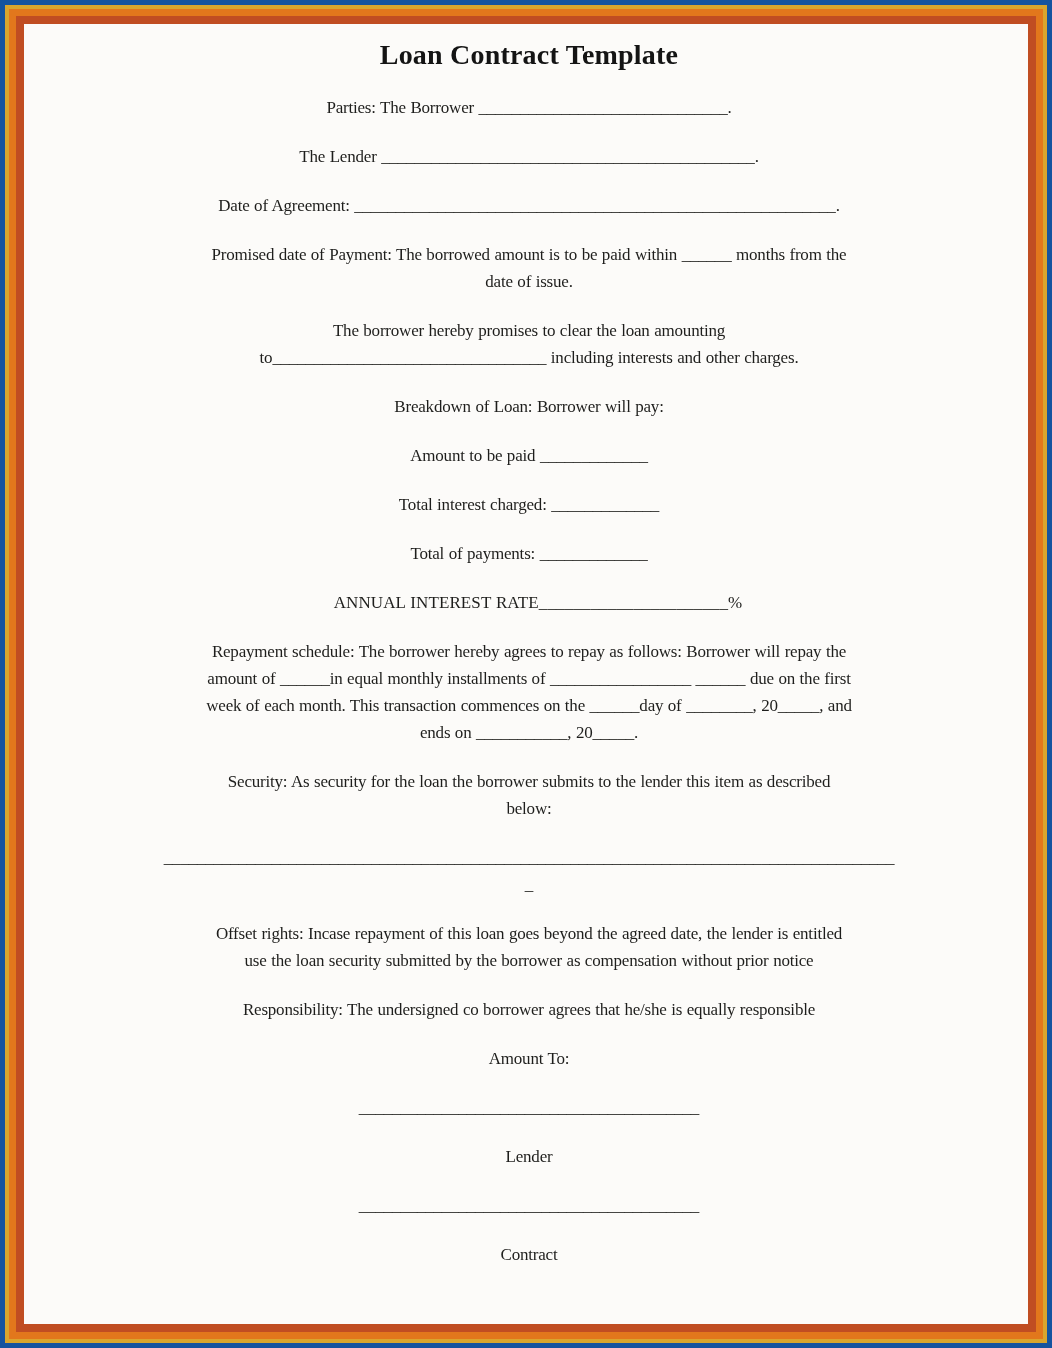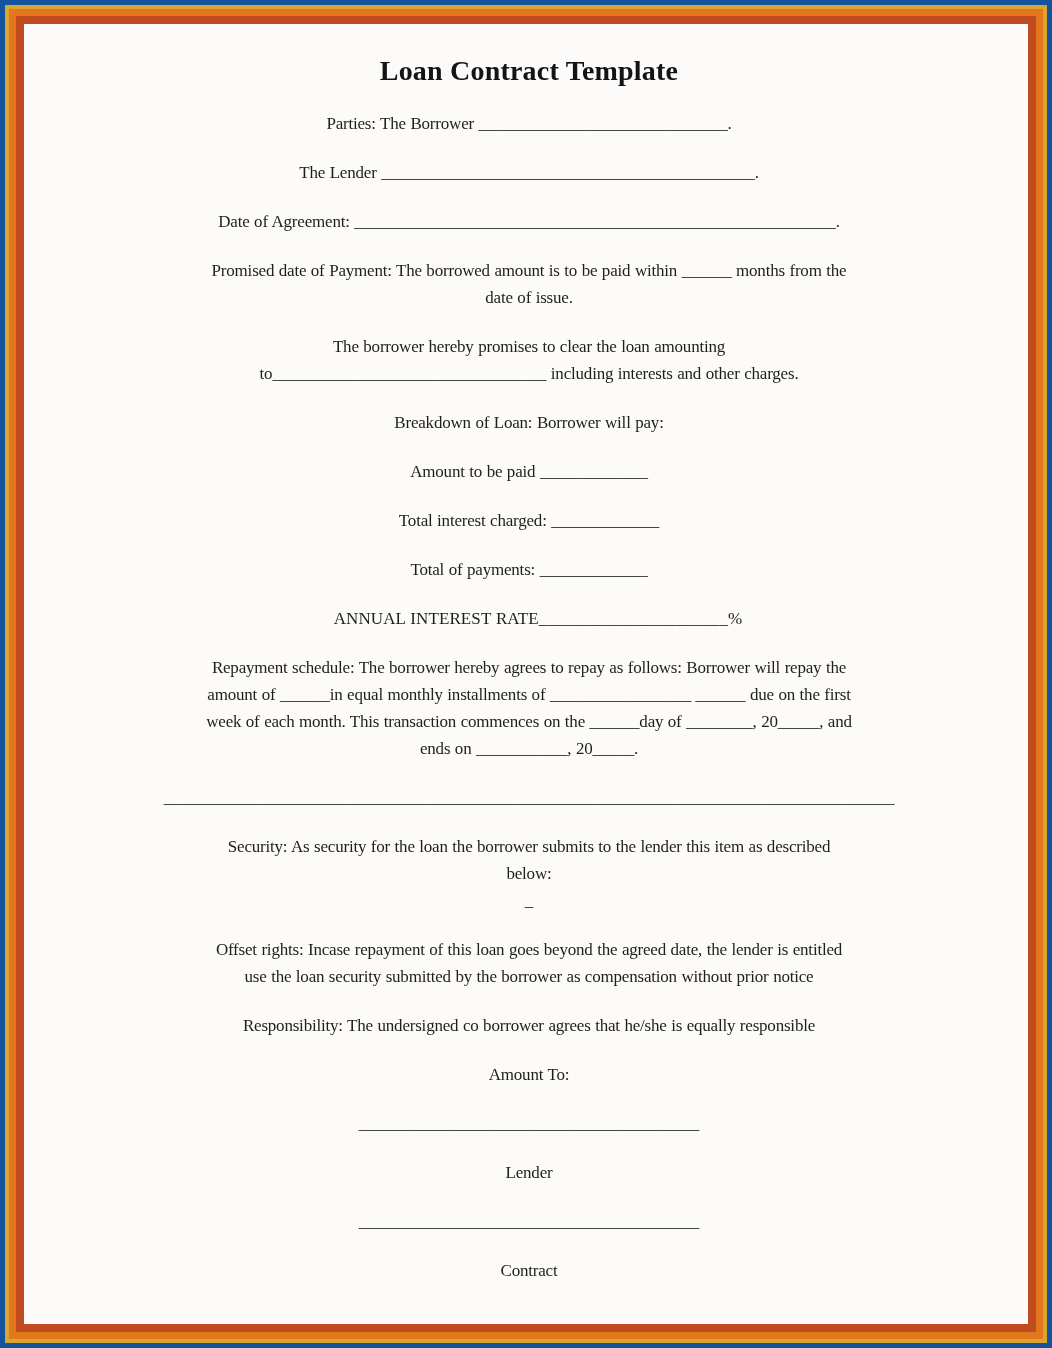--- a/index.html
+++ b/index.html
@@ -35,21 +35,21 @@
     background: #fcfbf9;
     position: relative;
     overflow: hidden;
     font-family: "Liberation Serif", "DejaVu Serif", serif;
     color: #1e1e1c;
   }
   .doc {
     padding: 14px 112px 0 118px;
   }
   h1.doc-title {
-    margin: 16px;
+    margin: 0;
     text-align: center;
     font-size: 28px;
     line-height: 34px;
     font-weight: bold;
     color: #141414;
     letter-spacing: 0.2px;
   }
   .doc p {
     margin: 22px 0 0 0;
     font-size: 17px;
@@ -97,23 +97,23 @@
 to_________________________________ including interests and other charges.</p>
             <p>Breakdown of Loan: Borrower will pay:</p>
             <p>Amount to be paid _____________</p>
             <p>Total interest charged: _____________</p>
             <p>Total of payments: _____________</p>
             <p class="caps">ANNUAL INTEREST RATE______________________%</p>
             <p>Repayment schedule: The borrower hereby agrees to repay as follows: Borrower will repay the
 amount of ______in equal monthly installments of _________________ ______ due on the first
 week of each month. This transaction commences on the ______day of ________, 20_____, and
 ends on ___________, 20_____.</p>
-            <p>________________________________________________________________________________________</p>
             <p>Security: As security for the loan the borrower submits to the lender this item as described
 below:</p>
+            <p>________________________________________________________________________________________</p>
             <p class="tight">_</p>
             <p>Offset rights: Incase repayment of this loan goes beyond the agreed date, the lender is entitled
 use the loan security submitted by the borrower as compensation without prior notice</p>
             <p>Responsibility: The undersigned co borrower agrees that he/she is equally responsible</p>
             <p>Amount To:</p>
             <p>_________________________________________</p>
             <p>Lender</p>
             <p>_________________________________________</p>
             <p>Contract</p>
           </div>

